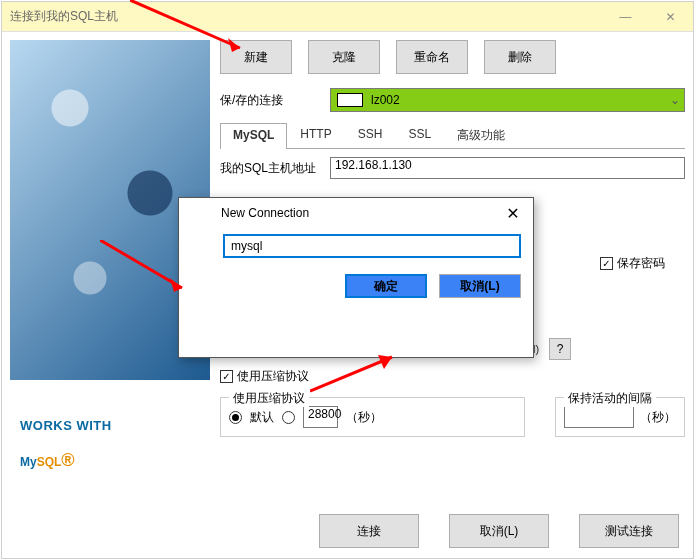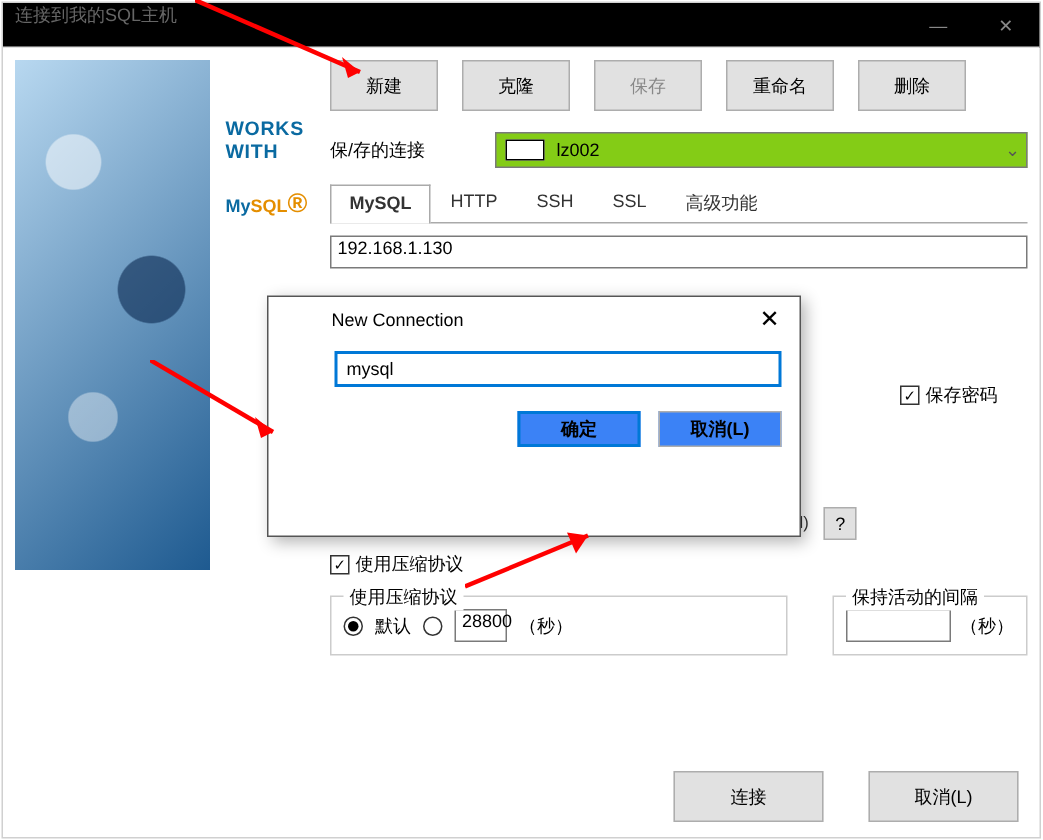--- a/index.html
+++ b/index.html
@@ -1,22 +1,22 @@
 <!DOCTYPE html>
 <html><head>
 <meta charset="utf-8">
 <style>
 * { box-sizing: border-box; margin: 0; padding: 0; font-family: "Microsoft YaHei", Tahoma, sans-serif; font-size: 12px; }
 body { background: #fff; width: 695px; height: 560px; position: relative; overflow: hidden; }
 .window { border: 1px solid #d0d0d0; width: 693px; height: 558px; position: absolute; top: 1px; left: 1px; background: #fff; }
-.titlebar { height: 30px; background: #000000; display: flex; align-items: flex-start; padding-left: 8px; border-bottom: 1px solid #e0e0e0; }
+.titlebar { height: 30px; background: #fef9c3; display: flex; align-items: center; padding-left: 8px; border-bottom: 1px solid #e0e0e0; }
 .titlebar .title { color: #666; font-size: 12px; }
 .titlebar .tbtn { width: 45px; height: 30px; display: flex; align-items: center; justify-content: center; color: #888; }
 .content { display: flex; padding: 8px; gap: 10px; height: 480px; }
-.left { width: 200px; display: flex; flex-direction: row; gap: 0; }
+.left { width: 200px; display: flex; flex-direction: column; gap: 0; }
 .puzzle { width: 200px; height: 340px; background: linear-gradient(135deg,#b8d8f0 0%,#1e5a90 100%); position: relative; overflow: hidden; }
 .puzzle::before { content: ""; position: absolute; inset: 0; background:
   radial-gradient(circle at 30% 20%, rgba(255,255,255,0.5) 0 18px, transparent 19px),
   radial-gradient(circle at 70% 45%, rgba(10,40,80,0.6) 0 22px, transparent 23px),
   radial-gradient(circle at 40% 70%, rgba(255,255,255,0.4) 0 16px, transparent 17px); }
 .mysql-logo { margin-top: 38px; padding-left: 10px; }
 .mysql-logo .ww { color: #0a6aa1; font-weight: bold; font-size: 13px; letter-spacing: 0.5px; }
 .mysql-logo .ms { font-size: 36px; font-weight: bold; }
 .mysql-logo .my { color: #0a6aa1; }
 .mysql-logo .sql { color: #e48e00; }
@@ -78,21 +78,20 @@
       <div class="mysql-logo">
         <div class="ww">WORKS WITH</div>
         <div class="ms"><span class="my">My</span><span class="sql">SQL</span><span style="color:#e48e00;font-size:18px">®</span></div>
       </div>
     </div>
 
     <div class="right">
       <div class="btnrow">
         <div class="btn">新建</div>
         <div class="btn">克隆</div>
-        <div class="btn disabled">保存</div>
         <div class="btn">重命名</div>
         <div class="btn">删除</div>
       </div>
 
       <div class="field-row">
         <div class="lbl">保/存的连接</div>
         <div class="combo">
           <span class="swatch"></span>
           <span>lz002</span>
           <span class="chev">⌄</span>
@@ -101,20 +100,21 @@
 
       <div class="tabs">
         <div class="tab active">MySQL</div>
         <div class="tab">HTTP</div>
         <div class="tab">SSH</div>
         <div class="tab">SSL</div>
         <div class="tab">高级功能</div>
       </div>
 
       <div class="form-row">
+        <div class="lbl">我的SQL主机地址</div>
         <div class="input">192.168.1.130</div>
       </div>
 
       <div style="height:68px"></div>
 
       <div class="form-row" style="justify-content:flex-end;padding-right:20px">
         <div class="check">
           <div class="box">✓</div>
           <span>保存密码</span>
         </div>
@@ -151,20 +151,21 @@
           </div>
         </div>
       </div>
 
     </div>
   </div>
 
   <div class="bottom">
     <div class="btn">连接</div>
     <div class="btn">取消(L)</div>
+    <div class="btn">测试连接</div>
   </div>
 </div>
 
 <div class="modal">
   <div class="mtitle">
     <span>New Connection</span>
     <span class="x">✕</span>
   </div>
   <div class="minput">
       <span>mysql</span>

